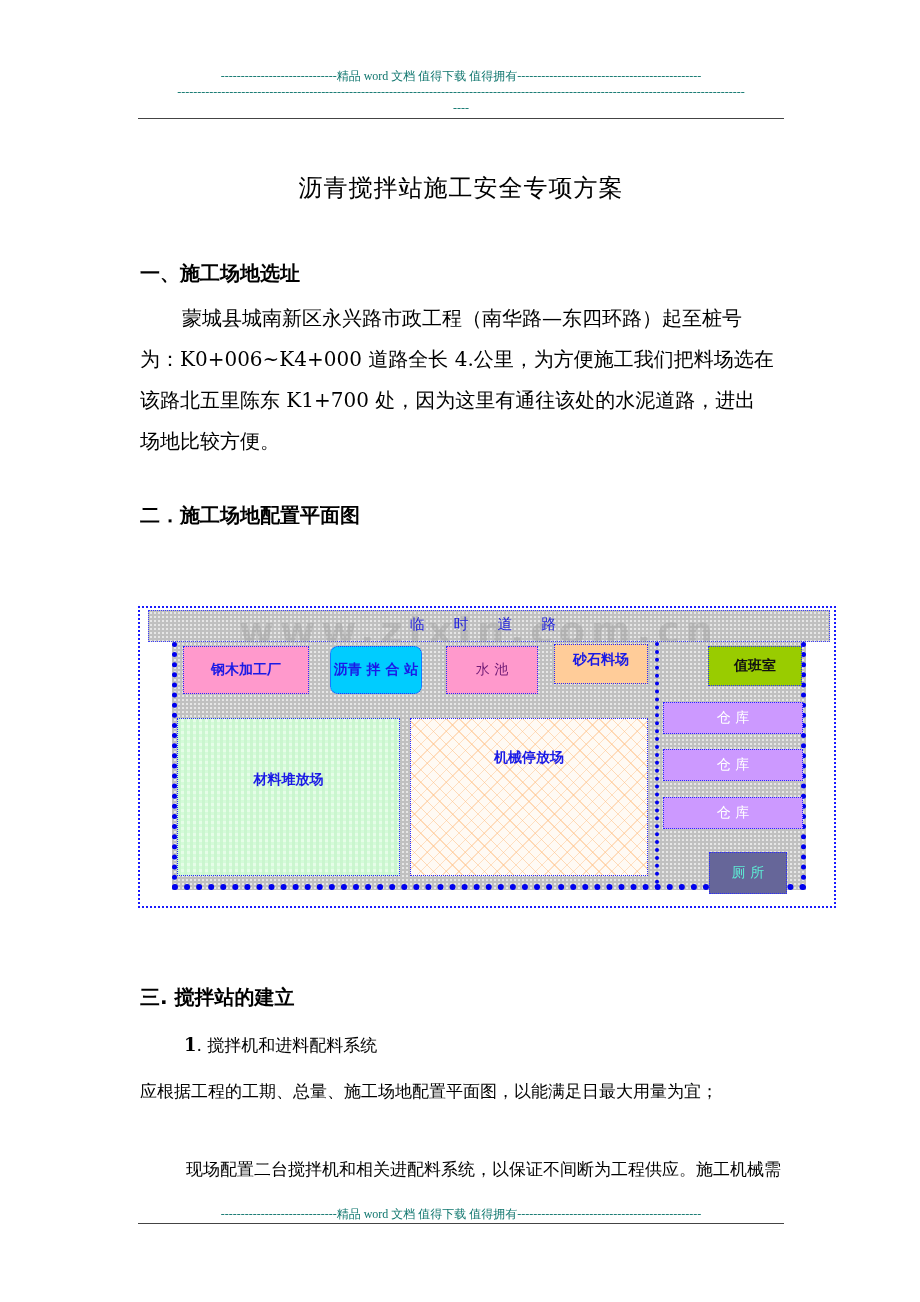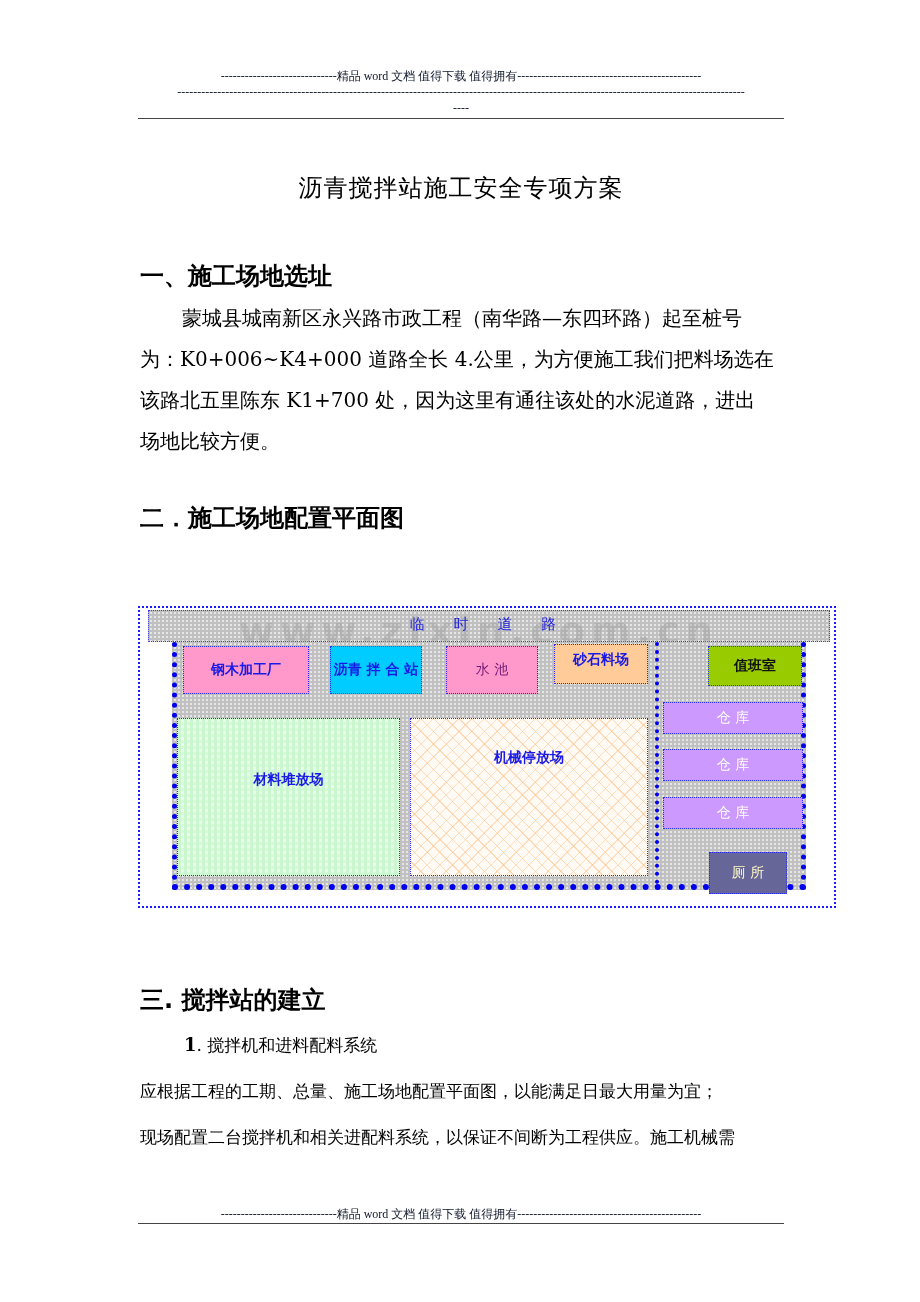--- a/index.html
+++ b/index.html
@@ -1,28 +1,28 @@
 <!DOCTYPE html>
 <html><head>
 <meta charset="utf-8">
 <style>
   html, body { margin: 0; padding: 0; background: #ffffff; }
   body { width: 920px; height: 1302px; position: relative; overflow: hidden;
          font-family: "DejaVu Serif", "Liberation Serif", serif; color: #000; }
 
   .hdr-line { position: absolute; left: 138px; width: 646px; text-align: center;
               font-size: 12px; white-space: nowrap; overflow: hidden;
-              font-family: "Liberation Serif", "DejaVu Serif", serif; color: #0f172a; }
+              font-family: "Liberation Serif", "DejaVu Serif", serif; color: #0f766e; }
   .rule { position: absolute; left: 138px; width: 646px; height: 0;
           border-top: 1.5px solid #444; }
 
   .title { position: absolute; left: 138px; width: 646px; top: 172px; text-align: center;
            font-size: 24px; letter-spacing: 1px; font-family: "DejaVu Sans", sans-serif; font-weight: normal; }
 
-  .h2 { position: absolute; left: 140px; font-size: 24px; font-family: "DejaVu Sans", sans-serif; font-weight: bold; }
+  .h2 { position: absolute; left: 140px; font-size: 20px; font-family: "DejaVu Sans", sans-serif; font-weight: bold; }
 
   .para { position: absolute; left: 140px; width: 644px; font-size: 20px; line-height: 41px;
           font-family: "DejaVu Serif", "Liberation Serif", serif; text-align: justify; }
   .para .line { display: block; white-space: nowrap; }
   .indent { padding-left: 42px; }
 
   .small-para { position: absolute; left: 140px; width: 644px; font-size: 17px;
                 font-family: "DejaVu Serif", serif; white-space: nowrap; }
 
   
@@ -90,21 +90,21 @@
     <div class="watermark">www.zixin.com.cn</div>
     <div class="road-label">临 时 道 路</div>
   </div>
 
   <div class="yard dot-grey">
     <div class="divider"></div>
 
     <div class="box lbl-blue" style="left:6px; top:4px; width:126px; height:48px; background:#ff99cc;">
       <span>钢木加工厂</span>
     </div>
-    <div class="box lbl-blue" style="left:153px; top:4px; width:92px; height:48px; background:#00ccff;">
+    <div class="box lbl-blue" style="left:153px; top:4px; width:92px; height:48px; background:#00ccff;border-radius:8px;">
       <span>沥青 拌 合 站</span>
     </div>
     <div class="box" style="left:269px; top:4px; width:92px; height:48px; background:#ff99cc; color:#701a75;text-align:right;">
       <span>水 池</span>
     </div>
     <div class="box lbl-blue" style="left:377px; top:2px; width:94px; height:40px; background:#ffcc99; align-items:flex-start; padding-top:6px;">
       <span>砂石料场</span>
     </div>
     <div class="box" style="left:531px; top:4px; width:94px; height:40px; background:#99cc00; color:#111; font-weight:bold;">
       <span>值班室</span>
@@ -119,29 +119,29 @@
 
     <div class="box" style="left:486px; top:60px; width:140px; height:32px; background:#cc99ff; color:#fff;">
       <span>仓 库</span>
     </div>
     <div class="box" style="left:486px; top:107px; width:140px; height:32px; background:#cc99ff; color:#fff;">
       <span>仓 库</span>
     </div>
     <div class="box" style="left:486px; top:155px; width:140px; height:32px; background:#cc99ff; color:#fff;">
       <span>仓 库</span>
     </div>
-    <div class="box" style="left:532px; top:210px; width:78px; height:42px; background:#666699; color:#fef9c3; z-index:2;">
+    <div class="box" style="left:532px; top:210px; width:78px; height:42px; background:#666699; color:#5eead4; z-index:2;">
       <span>厕 所</span>
     </div>
   </div>
 </div>
 
 <div class="h2" style="top:984px; font-weight:normal;">
   <span style="font-weight:bold;">三. 搅拌站的建立</span>
 </div>
 <div class="small-para" style="top:1034px; left:184px;">
   <span style="font-weight:bold; font-size:18px;">1</span><span>. 搅拌机和进料配料系统</span>
 </div>
 <div class="small-para" style="top:1080px;">应根据工程的工期、总量、施工场地配置平面图，以能满足日最大用量为宜；</div>
-<div class="small-para" style="top:1126px;">现场配置二台搅拌机和相关进配料系统，以保证不间断为工程供应。施工机械需</div>
+<div class="small-para" style="top:1158px;margin-left:46px;">现场配置二台搅拌机和相关进配料系统，以保证不间断为工程供应。施工机械需</div>
 
 <div class="hdr-line" style="top:1206px;">-----------------------------精品 word 文档  值得下载  值得拥有----------------------------------------------</div>
 <div class="rule" style="top:1223px;"></div>
 
 </body></html>

